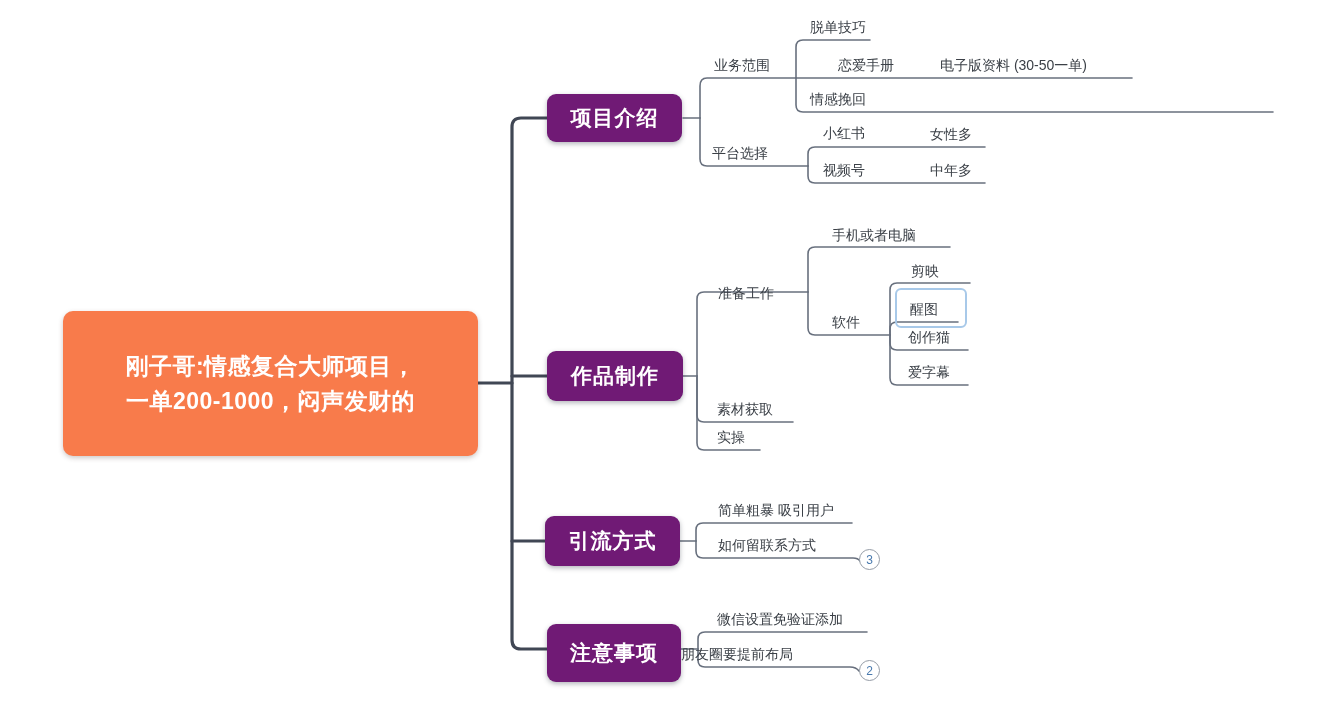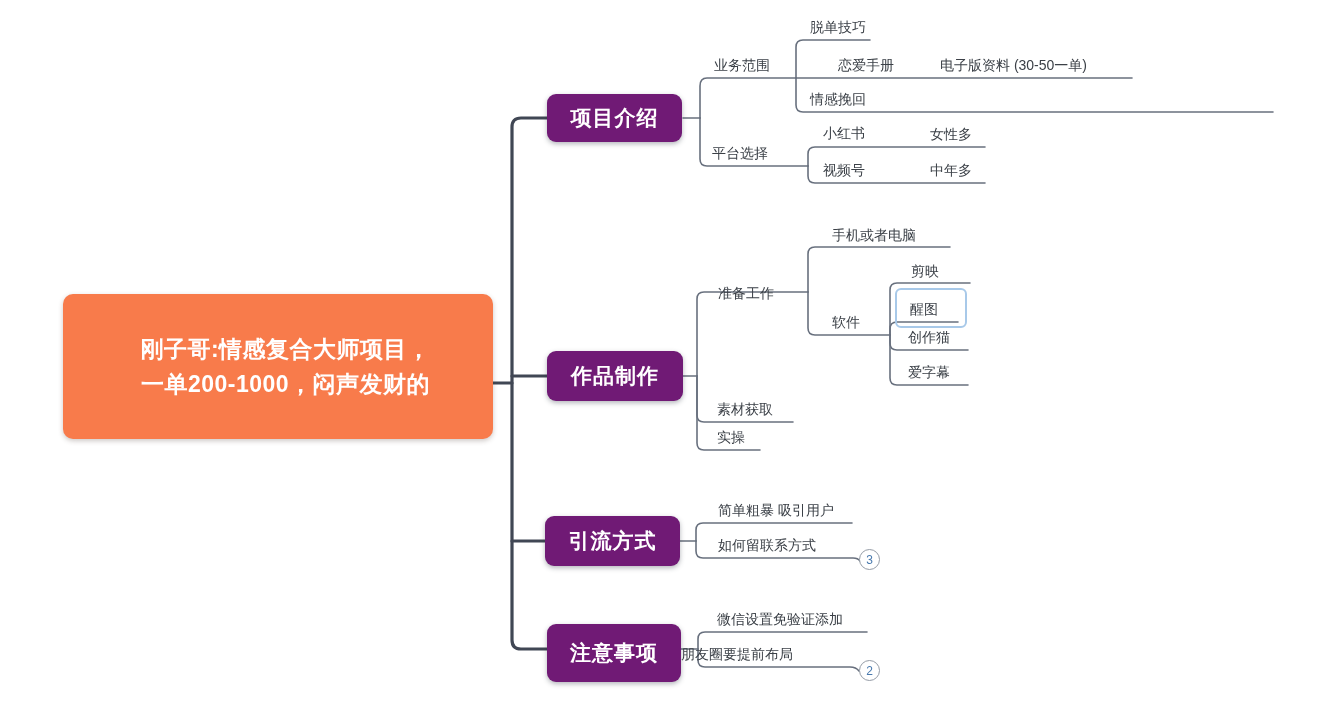--- a/index.html
+++ b/index.html
@@ -2,25 +2,24 @@
 <html><head>
 <meta charset="utf-8">
 <style>
   html,body{margin:0;padding:0;background:#ffffff;}
   .canvas{
     position:relative;width:1324px;height:714px;background:#ffffff;overflow:hidden;
     font-family:"Liberation Sans","DejaVu Sans",sans-serif;
   }
   svg.wires{position:absolute;left:0;top:0;z-index:1;}
   .root-topic{
-    position:absolute;left:63px;top:294px;width:415px;height:145px;
+    position:absolute;left:63px;top:311px;width:415px;height:145px;
     background:#f87b4b;border-radius:10px;z-index:3;
     display:flex;flex-direction:column;align-items:center;justify-content:center;
     box-shadow:0 2px 5px rgba(60,40,30,.25);
-    padding-left:15px;
   }
   .root-topic .rline{
     color:#ffffff;font-weight:bold;font-size:23px;line-height:35px;
     white-space:nowrap;text-align:center;letter-spacing:.5px;
   }
   .main-topic{
     position:absolute;z-index:3;background:#701a75;border-radius:9px;
     display:flex;align-items:center;justify-content:center;
     color:#ffffff;font-weight:bold;font-size:21px;letter-spacing:1px;
     box-shadow:0 2px 5px rgba(40,46,60,.35);white-space:nowrap;

